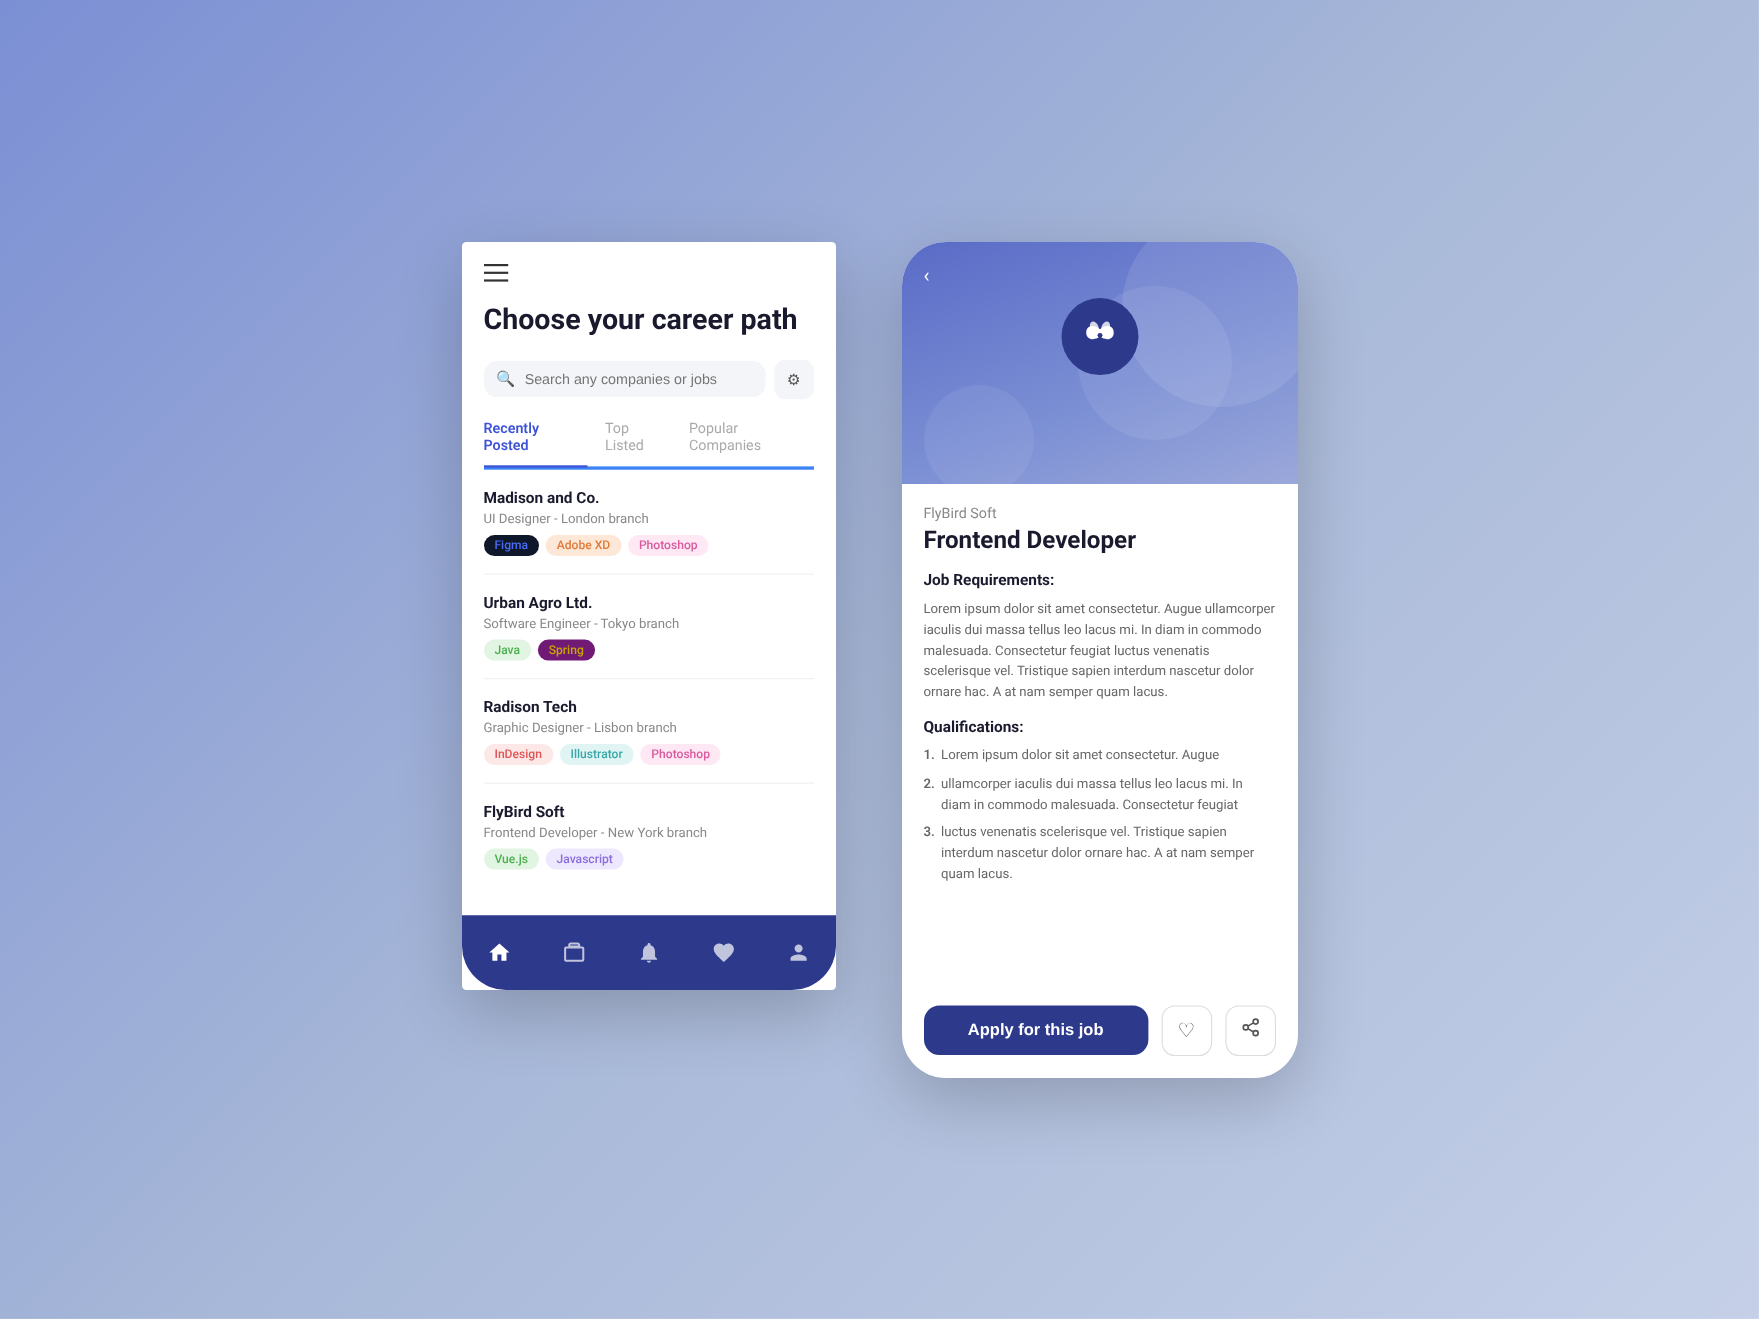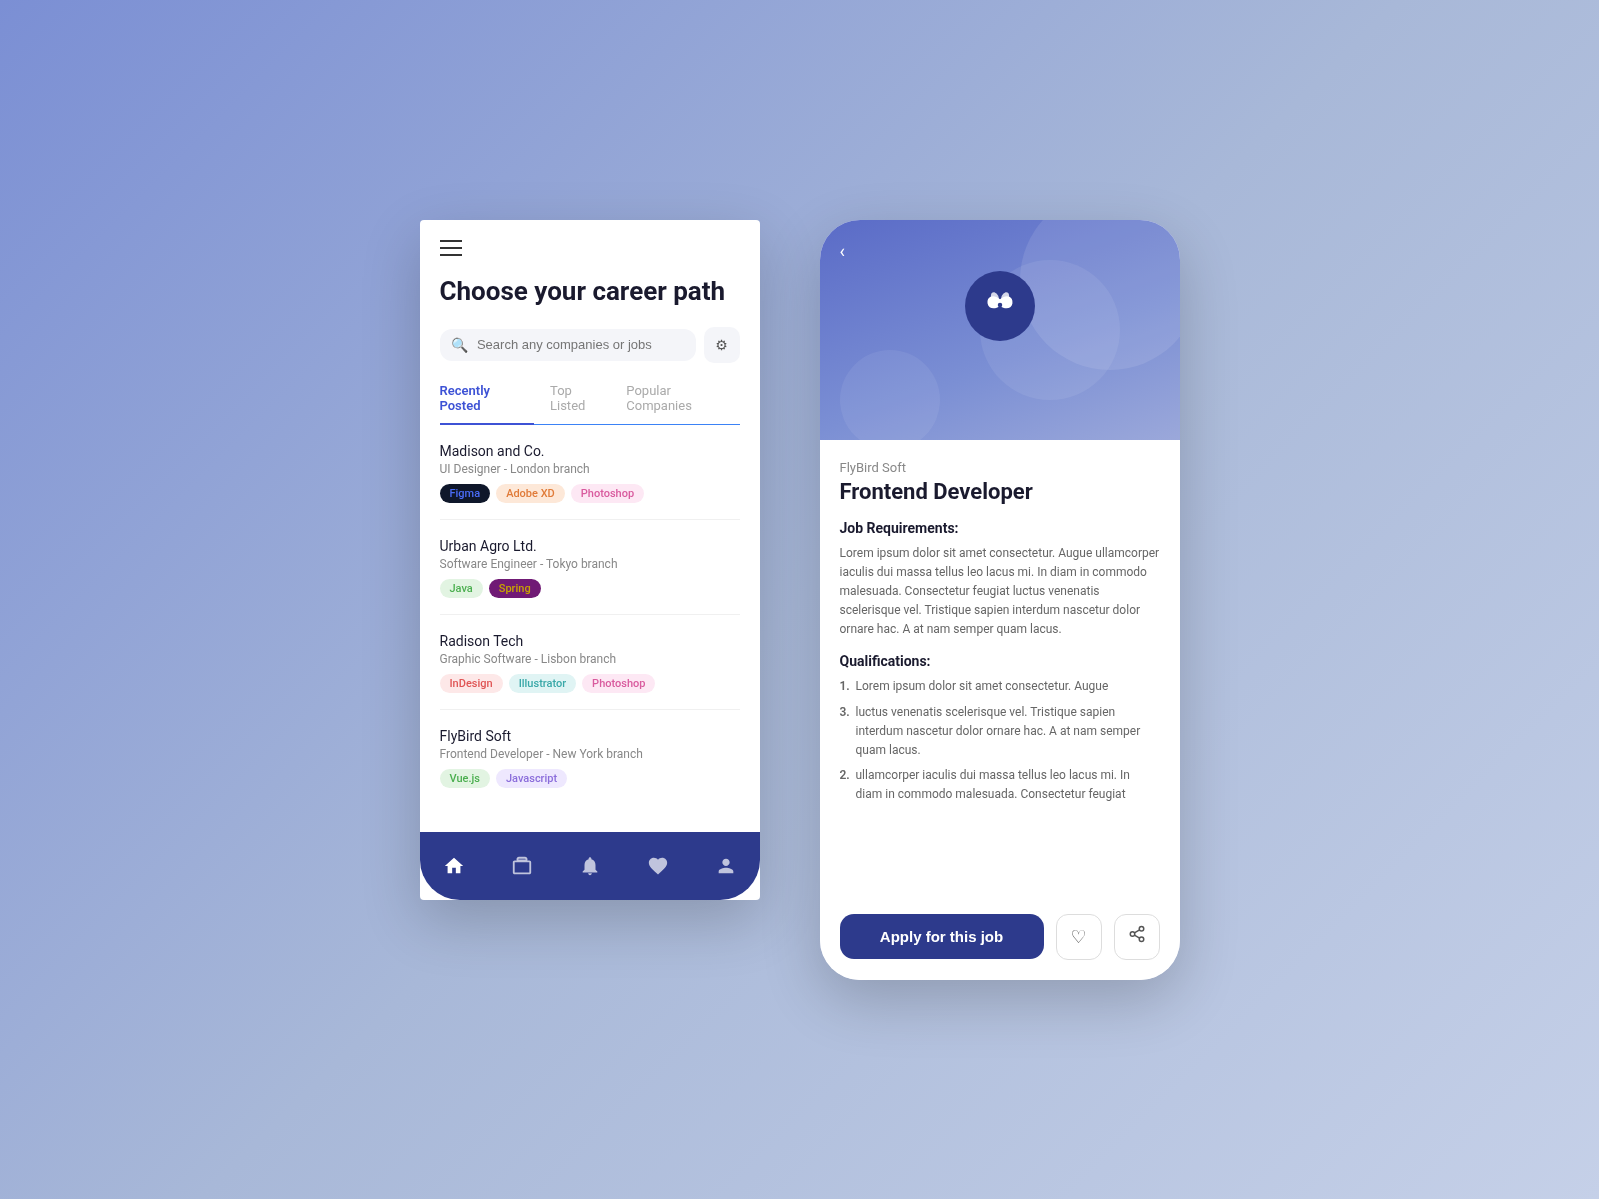--- a/index.html
+++ b/index.html
@@ -105,21 +105,21 @@
 
     .filter-icon {
       font-size: 14px;
       color: #555;
     }
 
     .tabs {
       display: flex;
       gap: 16px;
       margin-bottom: 18px;
-      border-bottom: 1px solid #3b82f6;
+      border-bottom: 3px solid #3b82f6;
     }
 
     .tab {
       font-size: 13px;
       padding-bottom: 10px;
       cursor: pointer;
       color: #aaa;
     }
 
     .tab.active {
@@ -135,21 +135,21 @@
     }
 
     .job-item {
       margin-bottom: 18px;
       padding-bottom: 16px;
       border-bottom: 1px solid #f0f0f0;
     }
 
     .job-company {
       font-size: 14px;
-      font-weight: 400;
+      font-weight: 700;
       color: #1a1a2e;
       margin-bottom: 3px;
     }
 
     .job-role {
       font-size: 12px;
       color: #888;
       margin-bottom: 8px;
     }
 
@@ -446,21 +446,21 @@
           <div class="job-company">Urban Agro Ltd.</div>
           <div class="job-role">Software Engineer - Tokyo branch</div>
           <div class="tags">
             <span class="tag tag-green">Java</span>
             <span class="tag tag-yellow">Spring</span>
           </div>
         </div>
 
         <div class="job-item">
           <div class="job-company">Radison Tech</div>
-          <div class="job-role">Graphic Software - Lisbon branch</div>
+          <div class="job-role">Graphic Designer - Lisbon branch</div>
           <div class="tags">
             <span class="tag tag-red">InDesign</span>
             <span class="tag tag-teal">Illustrator</span>
             <span class="tag tag-pink">Photoshop</span>
           </div>
         </div>
 
         <div class="job-item">
           <div class="job-company">FlyBird Soft</div>
           <div class="job-role">Frontend Developer - New York branch</div>
@@ -529,22 +529,22 @@
     <div class="phone-right-body">
       <div class="company-name-small">FlyBird Soft</div>
       <div class="job-title-large">Frontend Developer</div>
 
       <div class="section-title">Job Requirements:</div>
       <div class="section-text">Lorem ipsum dolor sit amet consectetur. Augue ullamcorper iaculis dui massa tellus leo lacus mi. In diam in commodo malesuada. Consectetur feugiat luctus venenatis scelerisque vel. Tristique sapien interdum nascetur dolor ornare hac. A at nam semper quam lacus.</div>
 
       <div class="section-title">Qualifications:</div>
       <ol class="qualifications-list">
         <li data-num="1">Lorem ipsum dolor sit amet consectetur. Augue</li>
+        <li data-num="2">ullamcorper iaculis dui massa tellus leo lacus mi. In diam in commodo malesuada. Consectetur feugiat</li>
         <li data-num="3">luctus venenatis scelerisque vel. Tristique sapien interdum nascetur dolor ornare hac. A at nam semper quam lacus.</li>
-        <li data-num="2">ullamcorper iaculis dui massa tellus leo lacus mi. In diam in commodo malesuada. Consectetur feugiat</li>
       </ol>
     </div>
 
     <div class="phone-right-footer">
       <button class="apply-btn">Apply for this job</button>
       <button class="icon-btn">
         <span class="heart-icon">♡</span>
       </button>
       <button class="icon-btn">
         <span class="share-icon">

